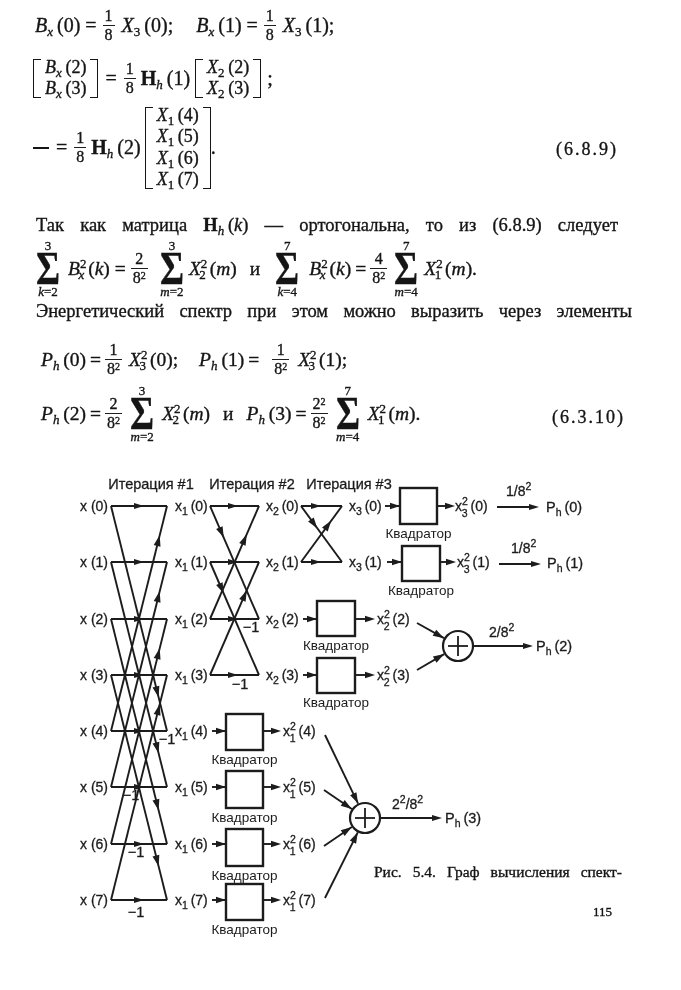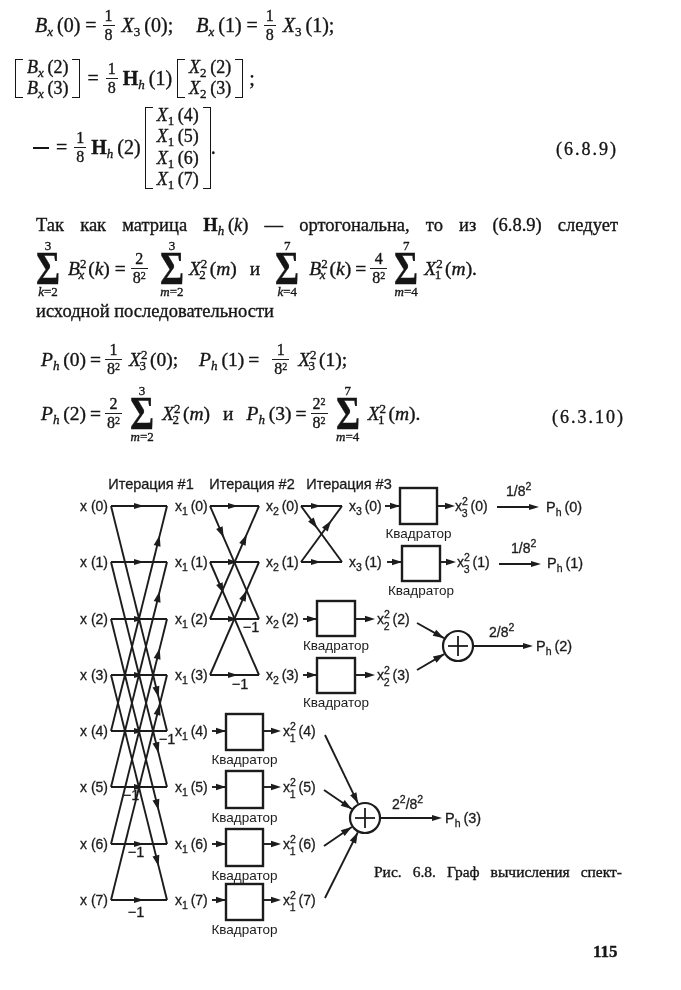--- a/index.html
+++ b/index.html
@@ -38,21 +38,21 @@
  <span><i>B</i><sub><i>x</i></sub> (1) =</span>
       <span class="gap" style="width:6px"></span>
  <span class="fr">
         <span class="n">1</span>
         <span class="d">8</span>
       </span>
  <span class="gap" style="width:7px"></span>
  <span><i>X</i><sub>3</sub> (1);</span>
 </div>
 
-<div class="abs eq" style="left:15px;top:57px">
+<div class="abs eq" style="left:33px;top:57px">
  <span class="mat">
         <span class="bl"></span>
         <span class="mc">
    <span><i>B</i><sub><i>x</i></sub> (2)</span>
    <span><i>B</i><sub><i>x</i></sub> (3)</span>
  </span>
         <span class="br"></span>
       </span>
  <span class="gap" style="width:7px"></span>
       <span>=</span>
@@ -152,21 +152,21 @@
  <span class="sum">
         <span>7</span>
         <span class="s">Σ</span>
         <span><i>m</i>=4</span>
       </span>
  <span class="gap" style="width:3px"></span>
  <span><i>X</i><sup>2</sup><sub style="margin-left:-8px">1</sub> (<i>m</i>).</span>
 </div>
 
 <div class="abs" style="left:36px;top:301px;width:596px;font-size:18.5px;line-height:21px">
- <div>исходной последовательности</div>
+ <div class="just">Энергетический спектр при этом можно выразить через элементы</div>
 </div>
 
 <div class="abs eq" style="left:41px;top:342px;font-size:19.5px">
  <span><i>P</i><sub><i>h</i></sub> (0)</span>
  <span class="gap" style="width:4px"></span>
       <span>=</span>
       <span class="gap" style="width:4px"></span>
  <span class="fr">
         <span class="n">1</span>
         <span class="d">8<sup style="font-size:10px;vertical-align:4px">2</sup></span>
@@ -404,17 +404,17 @@
           <text x="392.0" y="809.0" text-anchor="start" font-size="14.0">2<tspan font-size="10.5" dy="-6">2</tspan><tspan dy="6">/8</tspan><tspan font-size="10.5" dy="-6">2</tspan></text>
           <text x="546.0" y="512.0" text-anchor="start" font-size="14.5">P<tspan font-size="10.5" dy="4">h</tspan><tspan dy="-4"> (0)</tspan></text>
           <text x="547.0" y="568.0" text-anchor="start" font-size="14.5">P<tspan font-size="10.5" dy="4">h</tspan><tspan dy="-4"> (1)</tspan></text>
           <text x="536.0" y="651.0" text-anchor="start" font-size="14.5">P<tspan font-size="10.5" dy="4">h</tspan><tspan dy="-4"> (2)</tspan></text>
           <text x="445.0" y="823.0" text-anchor="start" font-size="14.5">P<tspan font-size="10.5" dy="4">h</tspan><tspan dy="-4"> (3)</tspan></text>
         </g>
       </g>
     </svg>
 
 <div class="abs" style="left:374px;top:862px;width:248px;font-size:15.5px;line-height:19px">
- <div class="just">Рис. 6.8. Граф вычисления спект-</div>
-</div>
-
-<div class="abs" style="left:593px;top:942px;font-size:17px;font-weight:bold">115</div>
+ <div class="just">Рис. 5.4. Граф вычисления спект-</div>
+</div>
+
+<div class="abs" style="left:593px;top:904px;font-size:13px;font-weight:normal">115</div>
 
 </div>
 </body></html>

